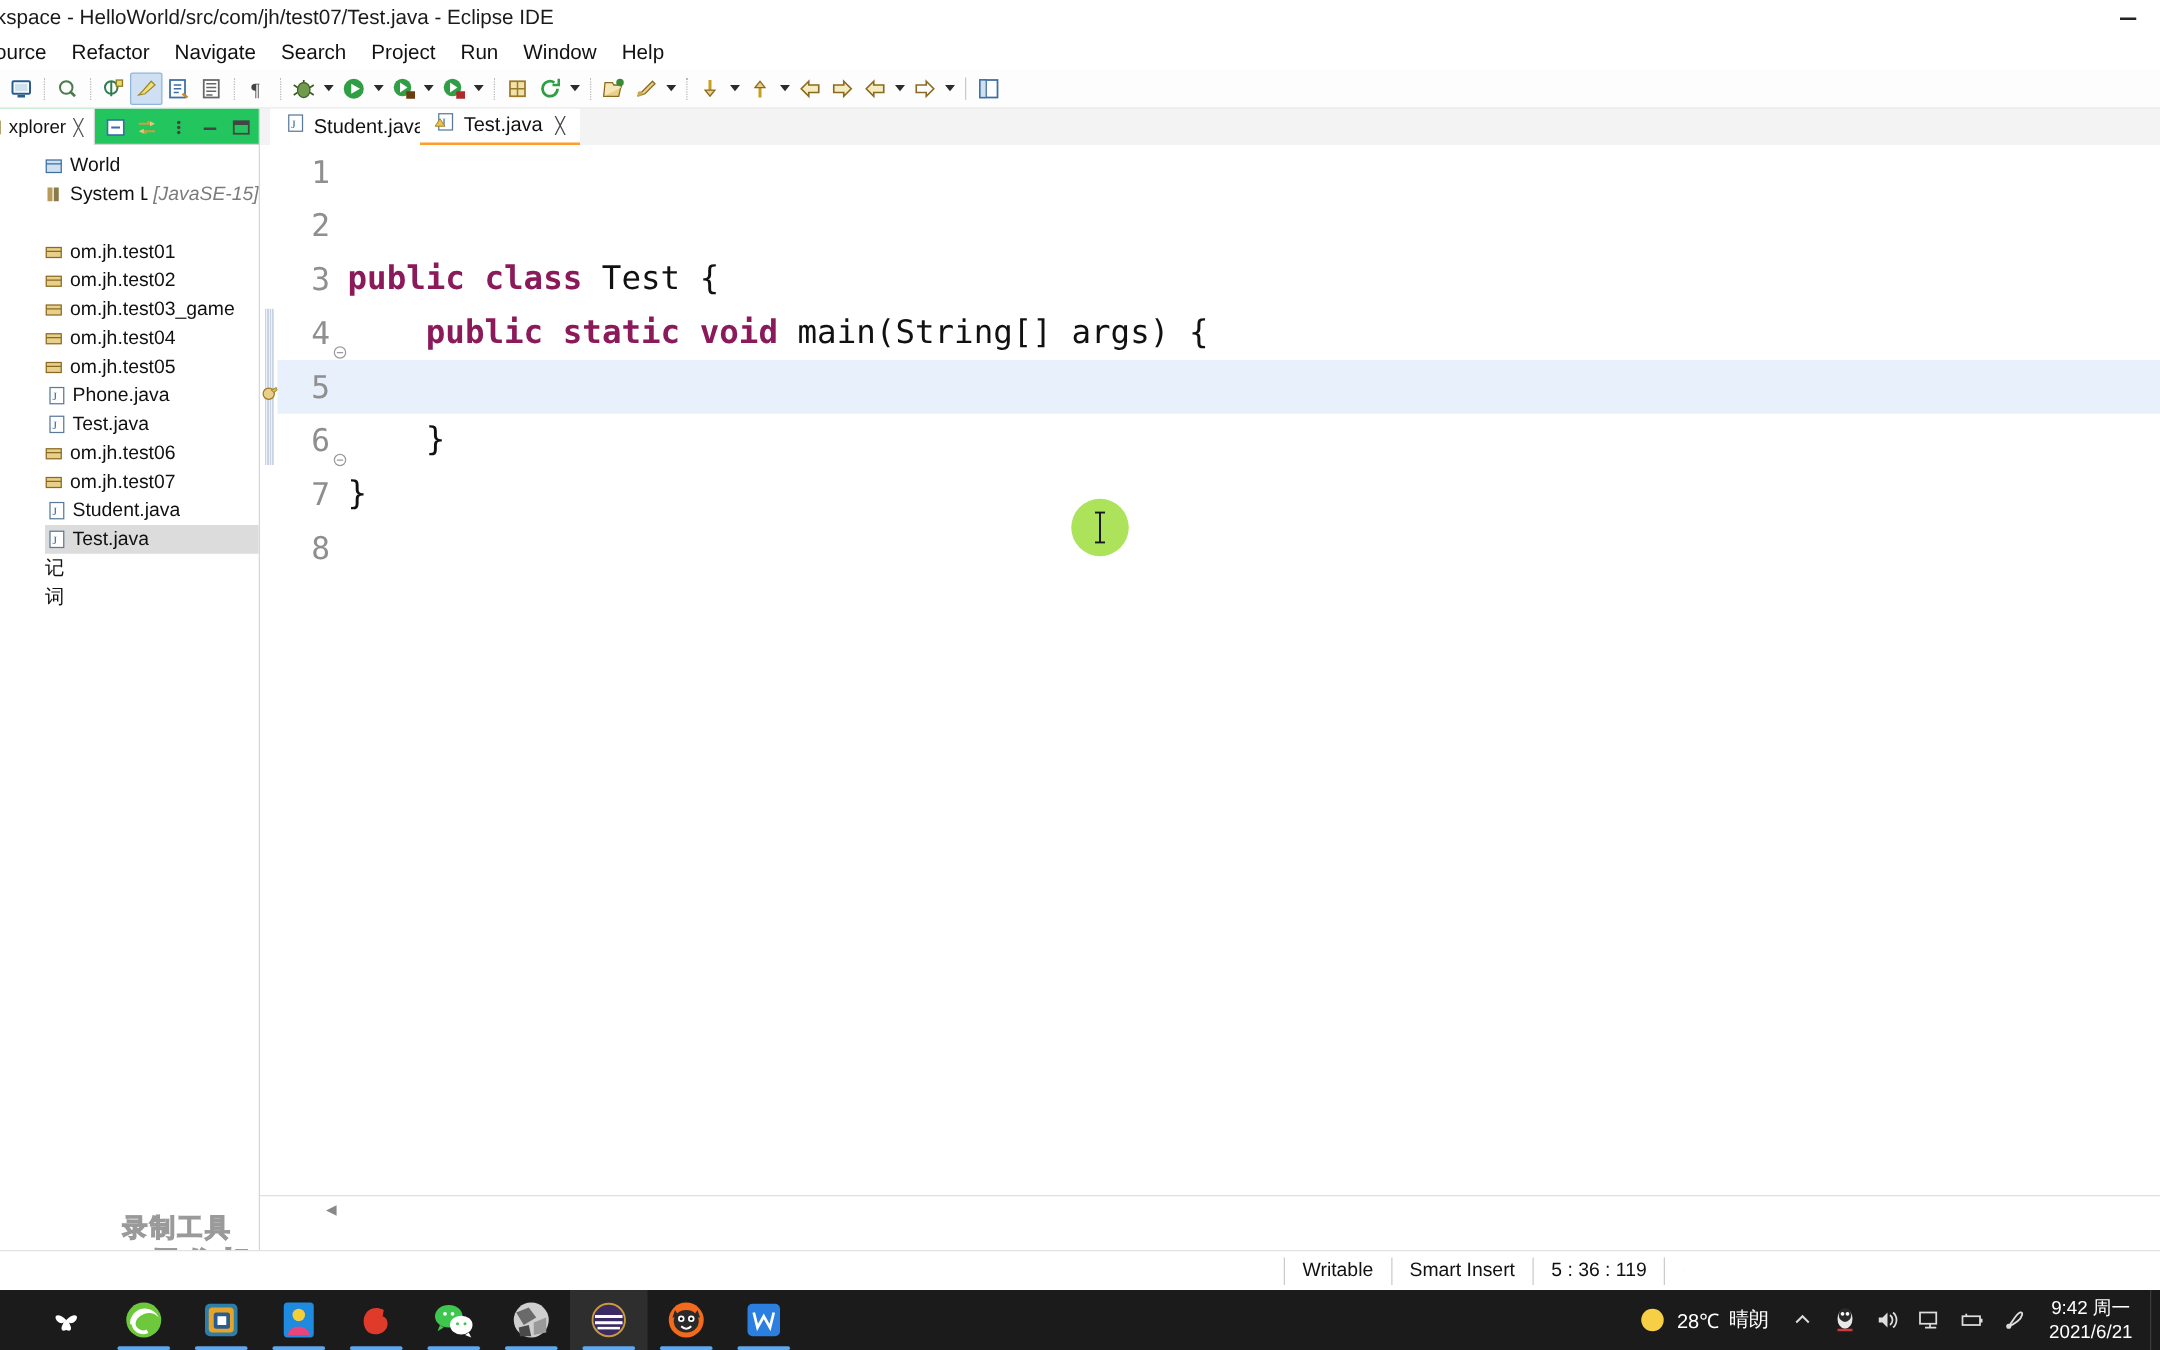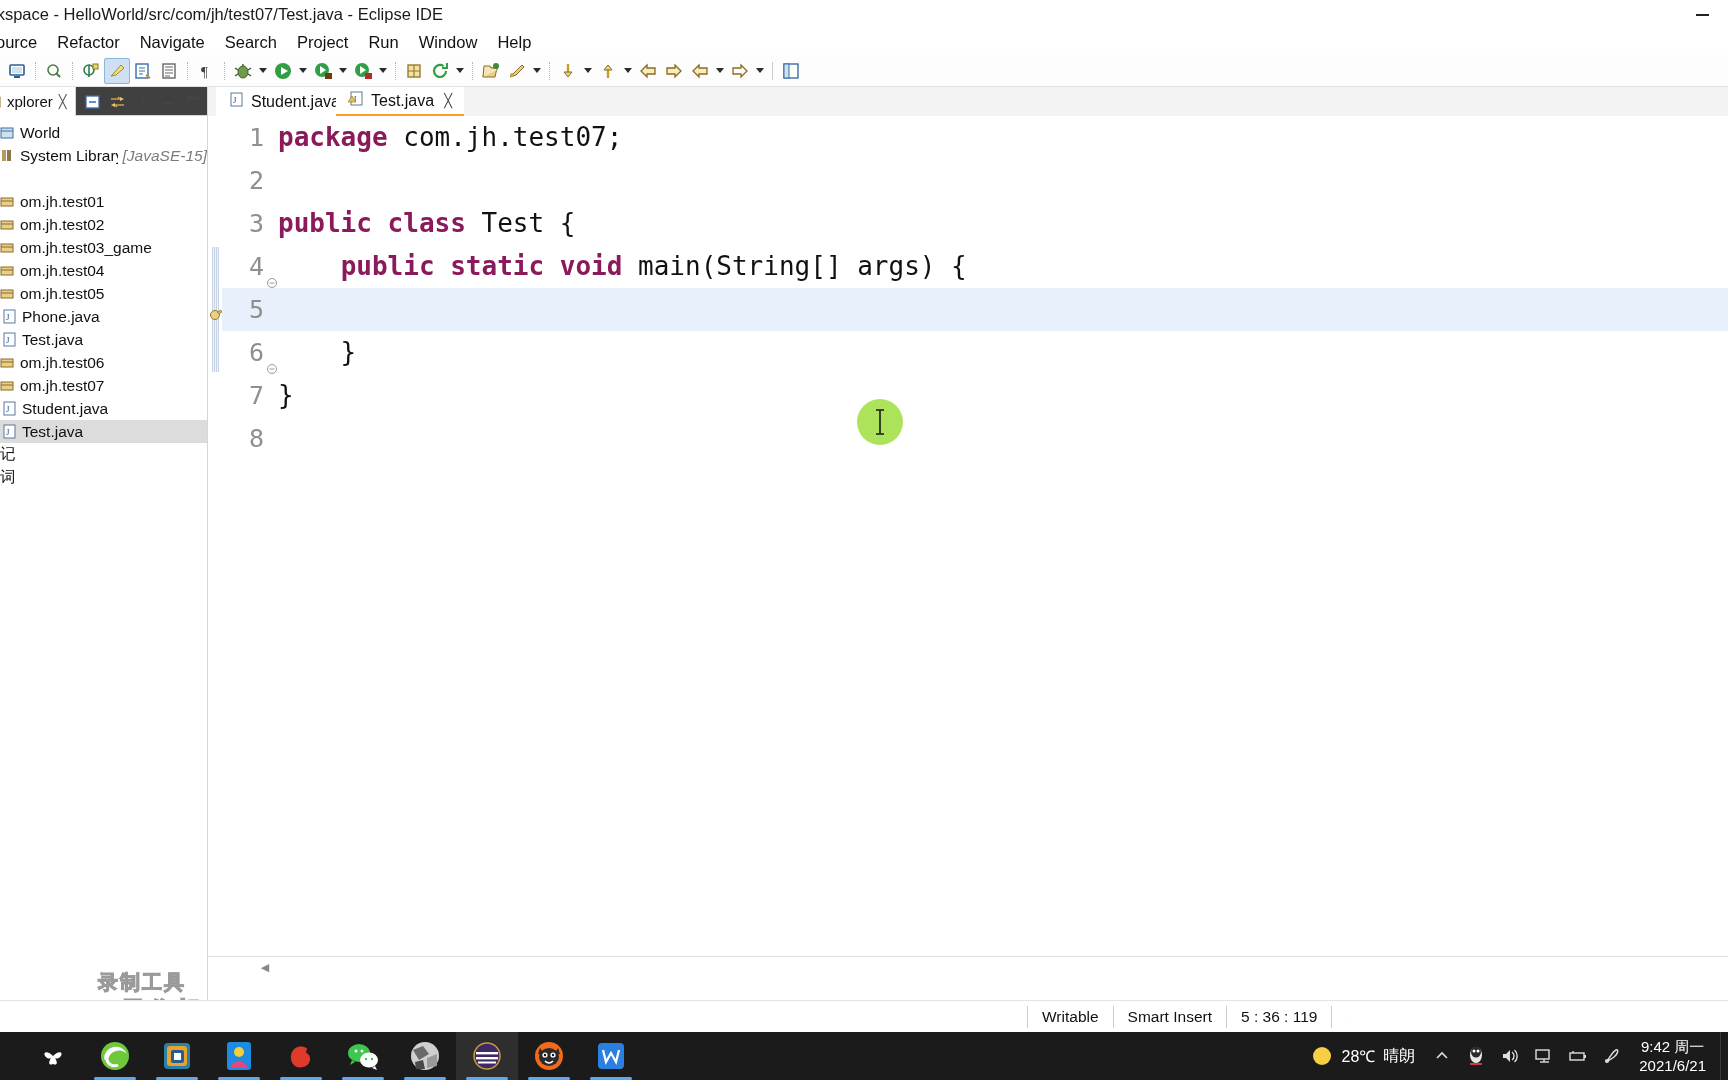--- a/index.html
+++ b/index.html
@@ -50,36 +50,36 @@
   .tb-caret { width: 14px; height: 24px; display:flex; align-items:center; justify-content:center; }
   .tb-caret::after { content:""; border-left:4px solid transparent; border-right:4px solid transparent;
                      border-top:5px solid #2b2b2b; display:block; }
 
   
   .explorer {
     position: absolute; left: 0; top: 87px; width: 208px; height: 913px;
     background: #ffffff; border-right: 1px solid #d6d6d6;
   }
   .exp-tabrow {
-    position: relative; height: 29px; background: #404040;
+    position: relative; height: 29px; background: #22c55e;
     border-bottom: 1px solid #d6d6d6;
   }
   .exp-tab {
     position:absolute; left: -22px; top: 0; height: 29px; padding: 0 8px;
     background:#fff; display:flex; align-items:center; gap:6px;
     font-size: 15px; color:#111; border-right:1px solid #d6d6d6;
   }
   .exp-tab .xclose { color:#555; font-size: 13px; }
   .exp-tools { position:absolute; right: 2px; top: 0; height: 29px;
                display:flex; align-items:center; gap: 8px; padding-right:4px; }
   .exp-tools .ti { width: 17px; height: 17px; display:flex; align-items:center; justify-content:center; }
 
   .tree { position:absolute; left:0; top:30px; right:0; bottom:0; padding-top: 4px; overflow:hidden; }
   .tnode { height: 23px; display:flex; align-items:center; white-space:nowrap;
-           font-size: 15.5px; color:#111; padding-left: 0; }
+           font-size: 15.5px; color:#111; padding-left: 0; margin-left: 36px; }
   .tnode .lbl { overflow:hidden; }
   .tnode .dim { color:#7c7c7c; margin-left: 5px; font-style: italic; }
   .tnode.sel { background:#dcdcdc; }
   .tico { width: 15px; height: 15px; margin-right: 5px; flex: 0 0 auto; display:inline-block; }
 
   
   .editor {
     position: absolute; left: 208px; top: 87px; right: 0; height: 913px; background:#fff;
   }
   .ed-tabrow { position:relative; height: 29px; background:#f3f3f3; }
@@ -506,21 +506,21 @@
       <div class="ed-leftruler">
         <div class="ed-changebar"></div>
         <div class="warn-marker">
           <svg width="14" height="14" viewBox="0 0 14 14">
               <circle cx="6" cy="7" r="4.5" fill="#e8d08a" stroke="#9c7a20"></circle>
               <path d="M8 4 l4 -2 l1 2 l-3 2z" fill="#d8b840" stroke="#8a6a20" stroke-width=".6"></path>
             </svg>
         </div>
       </div>
       <div class="code" id="code">
-          <div class="ln-row"><span class="ln-num">1</span><span class="ln-txt"><span class="kw">package</span><span> com.jh.test07;</span></span></div>
+          <div class="ln-row"><span class="ln-num">1</span></div>
           <div class="ln-row"><span class="ln-num">2</span><span class="ln-txt"></span></div>
           <div class="ln-row"><span class="ln-num">3</span><span class="ln-txt"><span class="kw">public class</span><span> Test {</span></span></div>
           <div class="ln-row"><span class="ln-num">4</span><span class="fold"><svg width="12" height="12" viewBox="0 0 12 12">
                 <circle cx="6" cy="6" r="4.5" fill="none" stroke="#9a9a9a"></circle>
                 <path d="M3.5 6h5" stroke="#9a9a9a"></path>
               </svg></span><span class="ln-txt"><span>    </span><span class="kw">public static void</span><span> main(String[] args) {</span></span></div>
           <div class="ln-row hl"><span class="ln-num">5</span></div>
           <div class="ln-row"><span class="ln-num">6</span><span class="fold"><svg width="12" height="12" viewBox="0 0 12 12">
                 <circle cx="6" cy="6" r="4.5" fill="none" stroke="#9a9a9a"></circle>
                 <path d="M3.5 6h5" stroke="#9a9a9a"></path>

